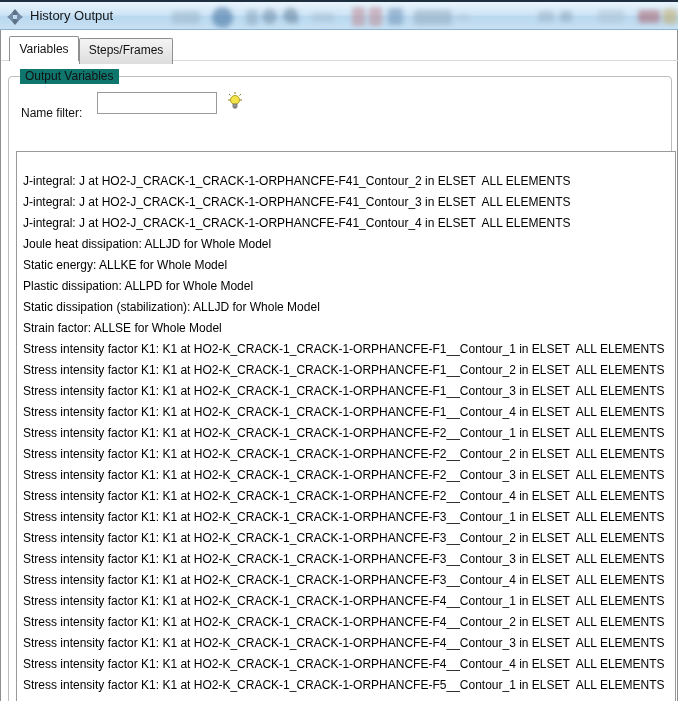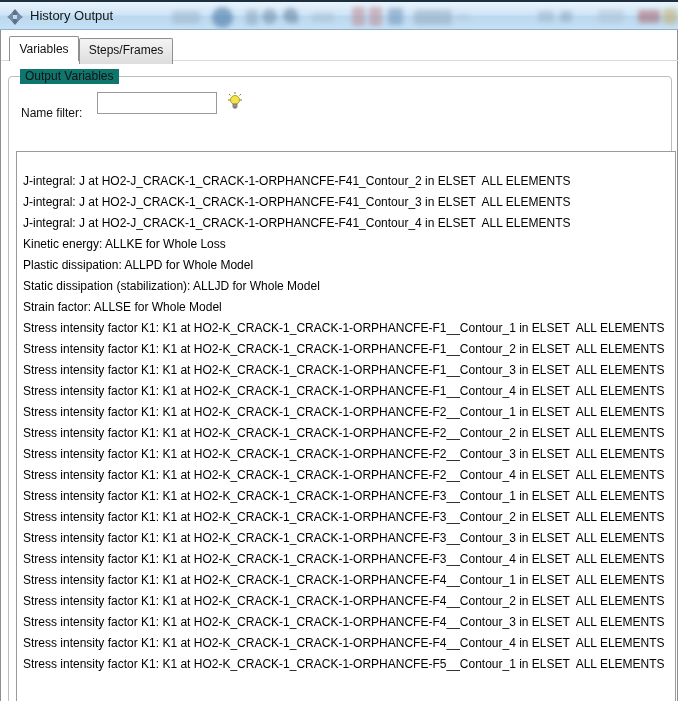--- a/index.html
+++ b/index.html
@@ -134,21 +134,22 @@
             <rect x="7.5" y="16" width="3" height="1.6" fill="#7a7a7a"></rect>
           </svg>
         </span>
       </button>
 
       <div class="listbox">
         <div class="list">
             <div class="row">J-integral: J at HO2-J_CRACK-1_CRACK-1-ORPHANCFE-F41_Contour_2 in ELSET  ALL ELEMENTS</div>
             <div class="row">J-integral: J at HO2-J_CRACK-1_CRACK-1-ORPHANCFE-F41_Contour_3 in ELSET  ALL ELEMENTS</div>
             <div class="row">J-integral: J at HO2-J_CRACK-1_CRACK-1-ORPHANCFE-F41_Contour_4 in ELSET  ALL ELEMENTS</div>
-            <div class="row">Kinetic energy: ALLKE for Whole Loss</div>
+            <div class="row">Joule heat dissipation: ALLJD for Whole Model</div>
+            <div class="row">Static energy: ALLKE for Whole Model</div>
             <div class="row">Plastic dissipation: ALLPD for Whole Model</div>
             <div class="row">Static dissipation (stabilization): ALLJD for Whole Model</div>
             <div class="row">Strain factor: ALLSE for Whole Model</div>
             <div class="row">Stress intensity factor K1: K1 at HO2-K_CRACK-1_CRACK-1-ORPHANCFE-F1__Contour_1 in ELSET  ALL ELEMENTS</div>
             <div class="row">Stress intensity factor K1: K1 at HO2-K_CRACK-1_CRACK-1-ORPHANCFE-F1__Contour_2 in ELSET  ALL ELEMENTS</div>
             <div class="row">Stress intensity factor K1: K1 at HO2-K_CRACK-1_CRACK-1-ORPHANCFE-F1__Contour_3 in ELSET  ALL ELEMENTS</div>
             <div class="row">Stress intensity factor K1: K1 at HO2-K_CRACK-1_CRACK-1-ORPHANCFE-F1__Contour_4 in ELSET  ALL ELEMENTS</div>
             <div class="row">Stress intensity factor K1: K1 at HO2-K_CRACK-1_CRACK-1-ORPHANCFE-F2__Contour_1 in ELSET  ALL ELEMENTS</div>
             <div class="row">Stress intensity factor K1: K1 at HO2-K_CRACK-1_CRACK-1-ORPHANCFE-F2__Contour_2 in ELSET  ALL ELEMENTS</div>
             <div class="row">Stress intensity factor K1: K1 at HO2-K_CRACK-1_CRACK-1-ORPHANCFE-F2__Contour_3 in ELSET  ALL ELEMENTS</div>

